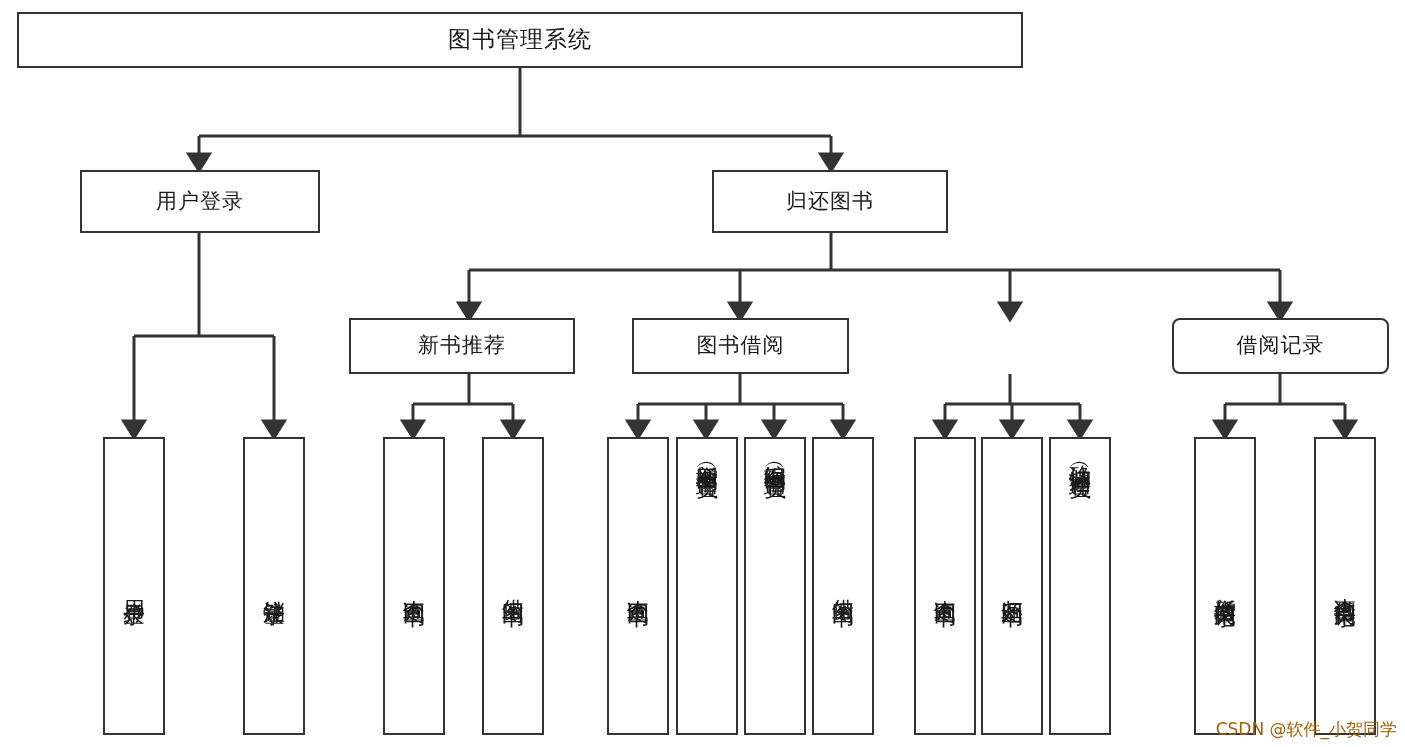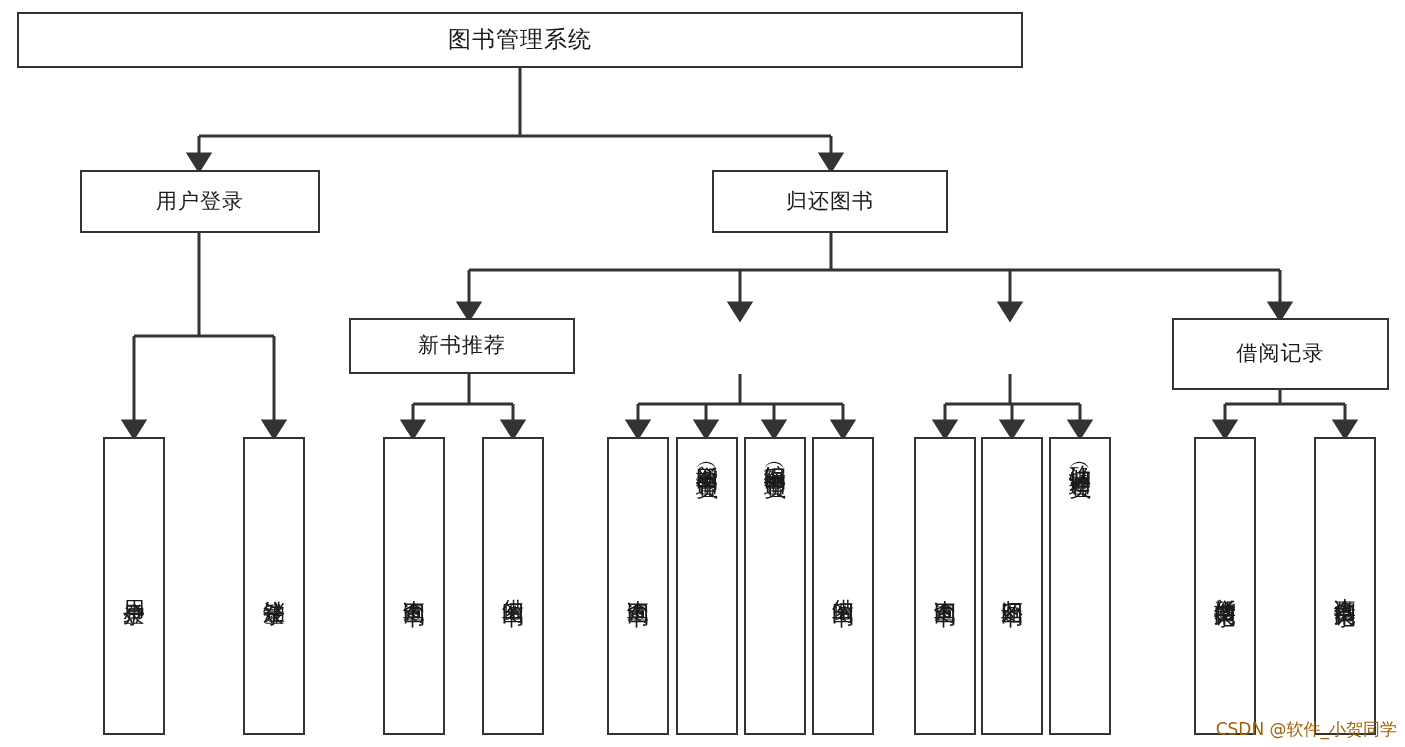--- a/index.html
+++ b/index.html
@@ -136,21 +136,24 @@
   <div class="node-box" style="left:80px; top:170px; width:240px; height:63px;">
     <span class="node-label-h">用户登录</span>
   </div>
   <div class="node-box" style="left:712px; top:170px; width:236px; height:63px;">
     <span class="node-label-h">归还图书</span>
   </div>
 
   <div class="node-box" style="left:349px; top:318px; width:226px; height:56px;">
     <span class="node-label-h">新书推荐</span>
   </div>
-  <div class="node-box" style="left:1172px; top:318px; width:217px; height:72px;">
+  <div class="node-box" style="left:632px; top:318px; width:217px; height:56px;">
+    <span class="node-label-h">图书借阅</span>
+  </div>
+  <div class="node-box" style="left:1172px; top:318px; width:217px; height:56px;border-radius:8px;">
     <span class="node-label-h">借阅记录</span>
   </div>
 
   <div class="node-box leaf-box center-text" style="left:103px; top:437px; width:62px; height:298px;">
     <span class="node-label-v">用户登录</span>
   </div>
   <div class="node-box leaf-box center-text" style="left:243px; top:437px; width:62px; height:298px;">
     <span class="node-label-v">注销登录</span>
   </div>
 

